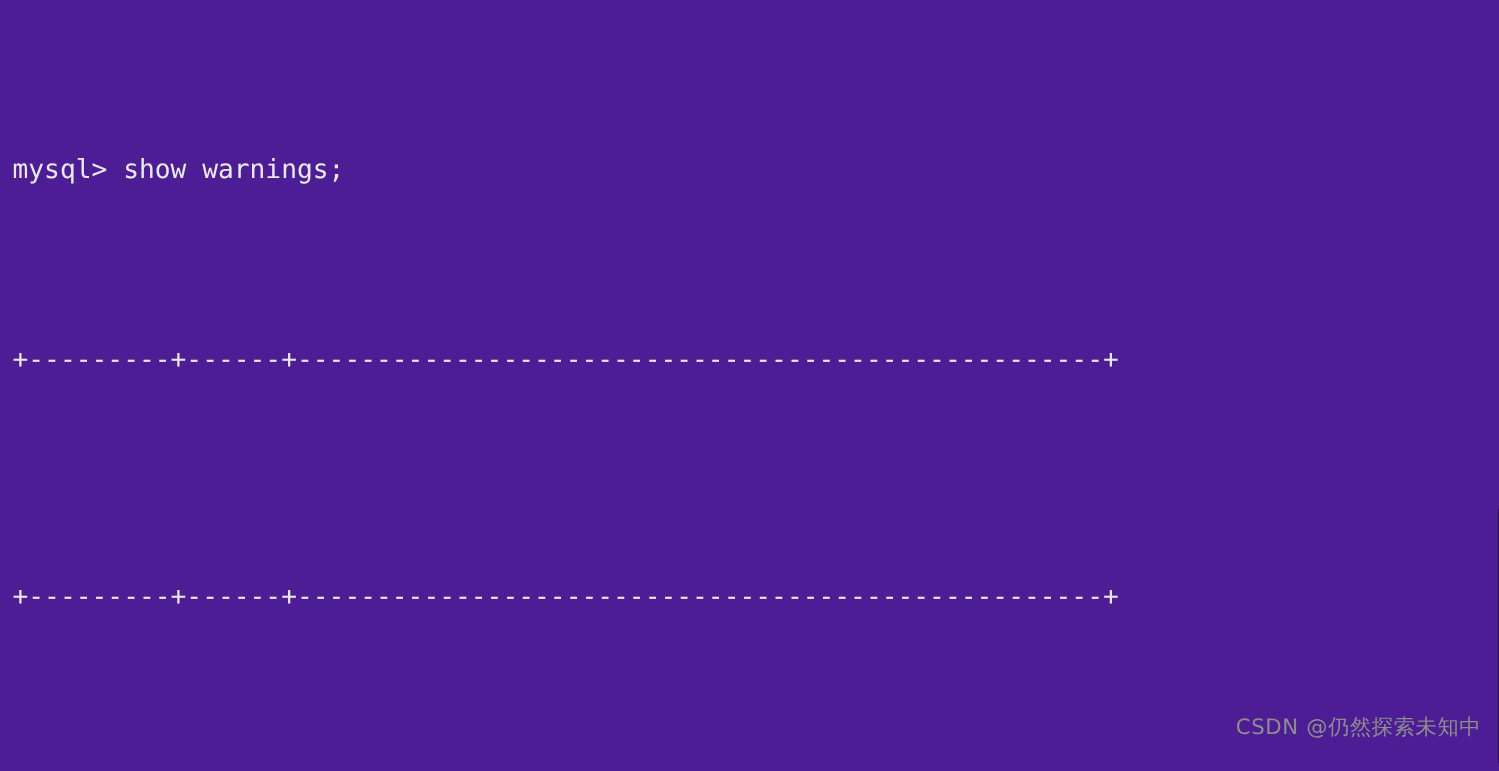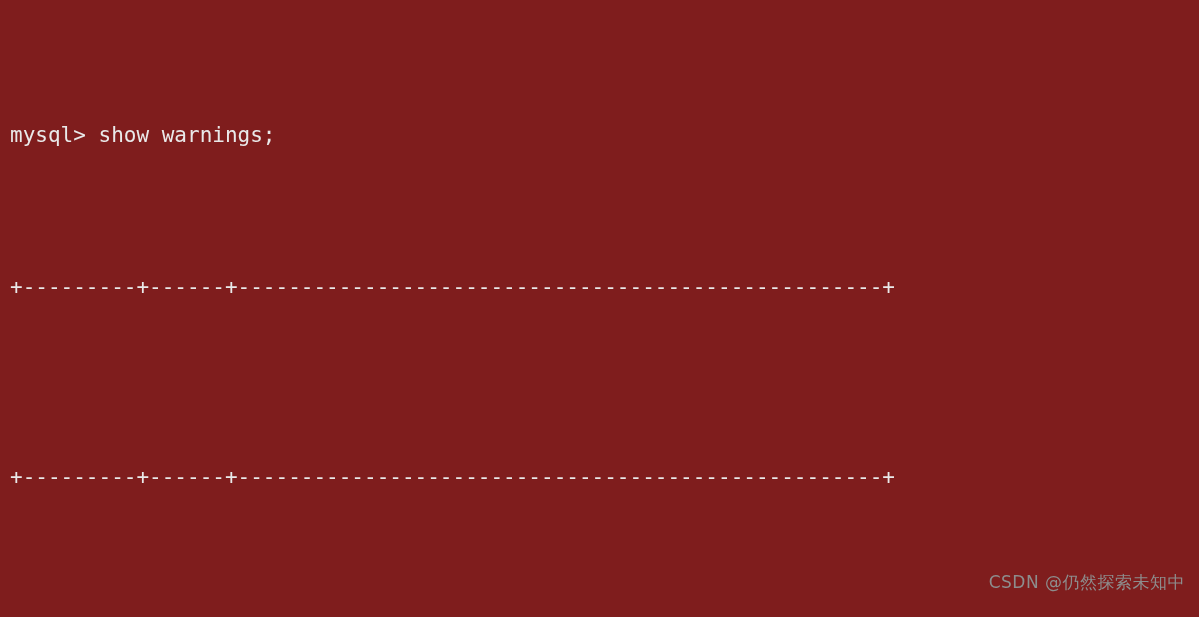--- a/index.html
+++ b/index.html
@@ -4,21 +4,21 @@
 <style>
   html, body {
     margin: 0;
     padding: 0;
     background: #000000;
   }
   #terminal {
     position: relative;
     width: 1199px;
     height: 617px;
-    background: #7f1d1d;
+    background: #4c1d95;
     overflow: hidden;
     font-family: "DejaVu Sans Mono", "Liberation Mono", monospace;
     font-size: 21px;
     line-height: 38px;
     color: #e9e9e9;
     -webkit-font-smoothing: antialiased;
   }
   .term-lines {
     position: absolute;
     left: 10px;

